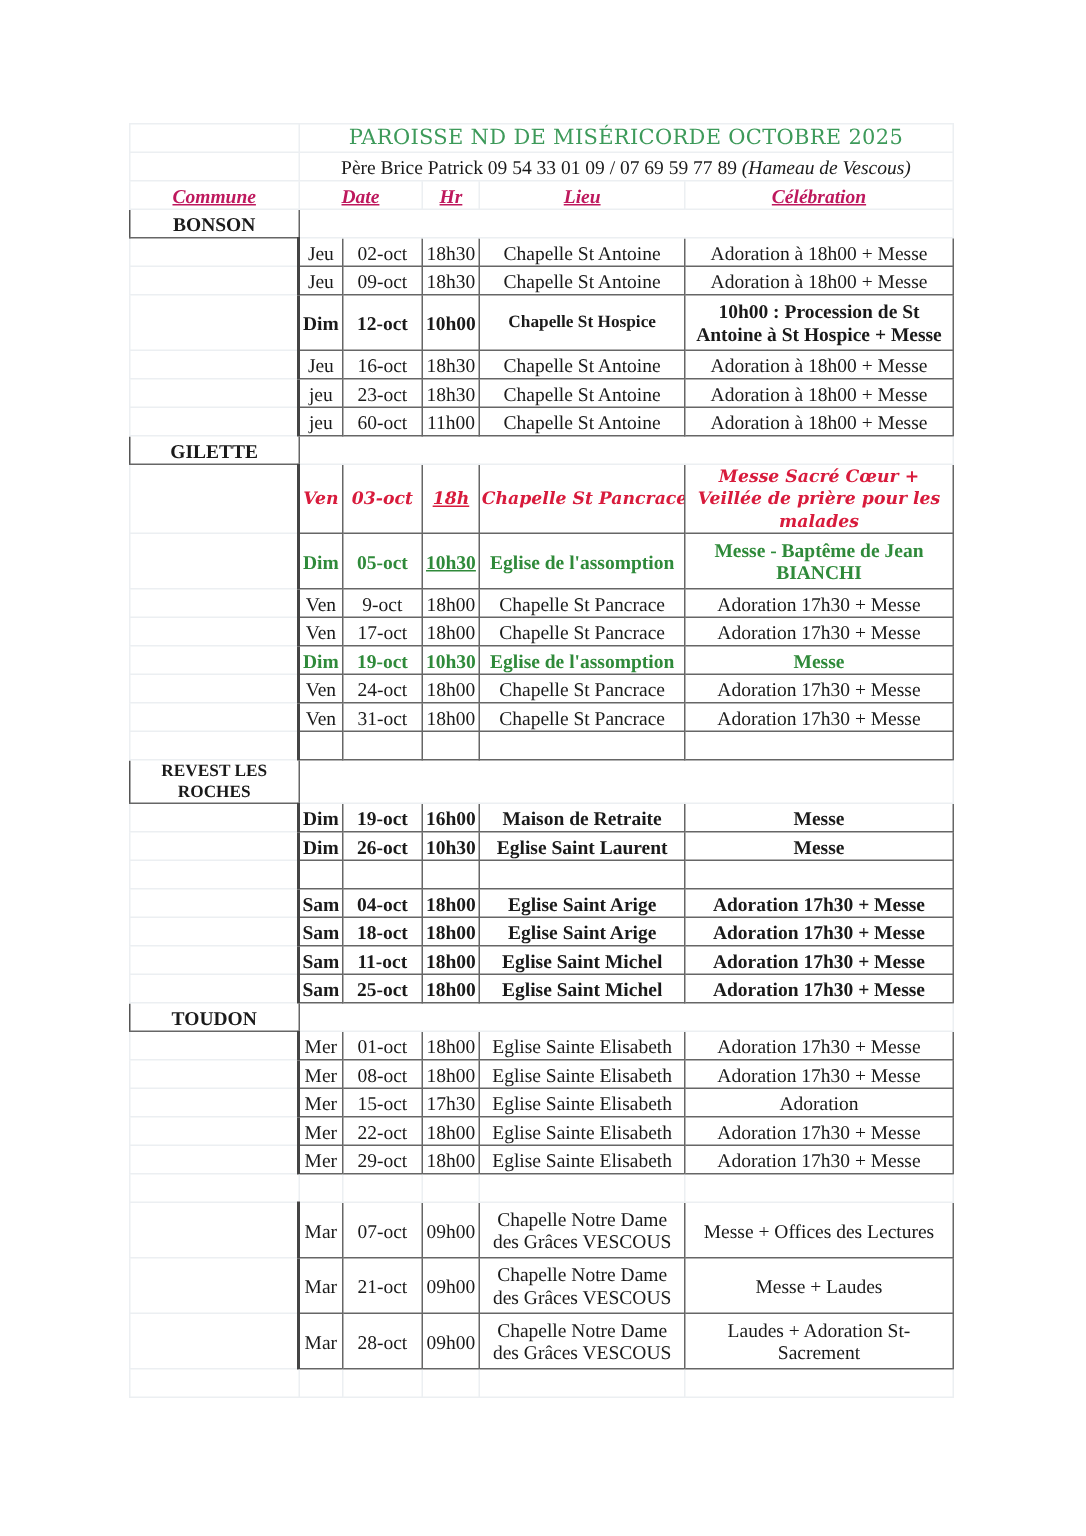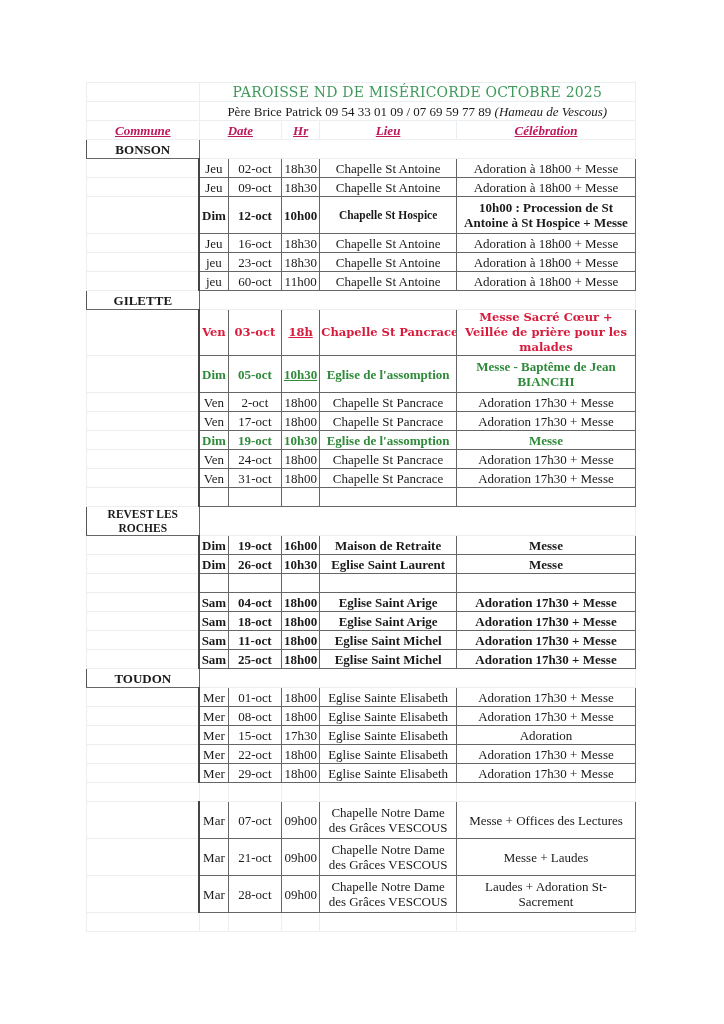--- a/index.html
+++ b/index.html
@@ -12,21 +12,21 @@
   .title{color:#3d9a5a;font-family:"DejaVu Serif",serif;font-size:14px;letter-spacing:0.2px;}
   .sub{font-size:13px;}
   .sub i{font-style:italic;}
   .hdr{color:#be185d;font-style:italic;font-weight:bold;text-decoration:underline;font-size:13px;}
   .commune{font-weight:bold;font-size:13px;border-left:1.5px solid #555 !important;border-top:1px solid #666 !important;border-bottom:1px solid #666 !important;border-right:1px solid #666 !important;}
   .commune-line td.rest{border-top:1px solid #777;}
   .commune.small{font-size:11.5px;line-height:14px;}
   .data td.d{border:1px solid #666;}
   .data td.d.first{border-left:2px solid #444;}
   .bold td.d{font-weight:bold;}
-  .red td.d{color:#d81b3c;font-weight:bold;font-family:"DejaVu Serif",serif;font-size:11.5px;}
+  .red td.d{color:#d81b3c;font-style:italic;font-weight:bold;font-family:"DejaVu Serif",serif;font-size:11.5px;}
   .green td.d{color:#2f8a3a;font-weight:bold;}
   .u{text-decoration:underline;}
   .tall td{height:36px;}
   .tall2 td{height:36px;}
   .sm{font-size:11.5px;text-align:center;}
   .empty td.d{border:1px solid #666;}
 </style>
 </head>
 <body>
 
@@ -124,21 +124,21 @@
           <td></td>
           <td class="d first">Dim</td>
           <td class="d">05-oct</td>
           <td class="d u">10h30</td>
           <td class="d">Eglise de l'assomption</td>
           <td class="d wrap">Messe - Baptême de Jean BIANCHI</td>
         </tr>
         <tr class="data ">
           <td></td>
           <td class="d first">Ven</td>
-          <td class="d">2-oct</td>
+          <td class="d">9-oct</td>
           <td class="d">18h00</td>
           <td class="d">Chapelle St Pancrace</td>
           <td class="d">Adoration 17h30 + Messe</td>
         </tr>
         <tr class="data ">
           <td></td>
           <td class="d first">Ven</td>
           <td class="d">17-oct</td>
           <td class="d">18h00</td>
           <td class="d">Chapelle St Pancrace</td>

